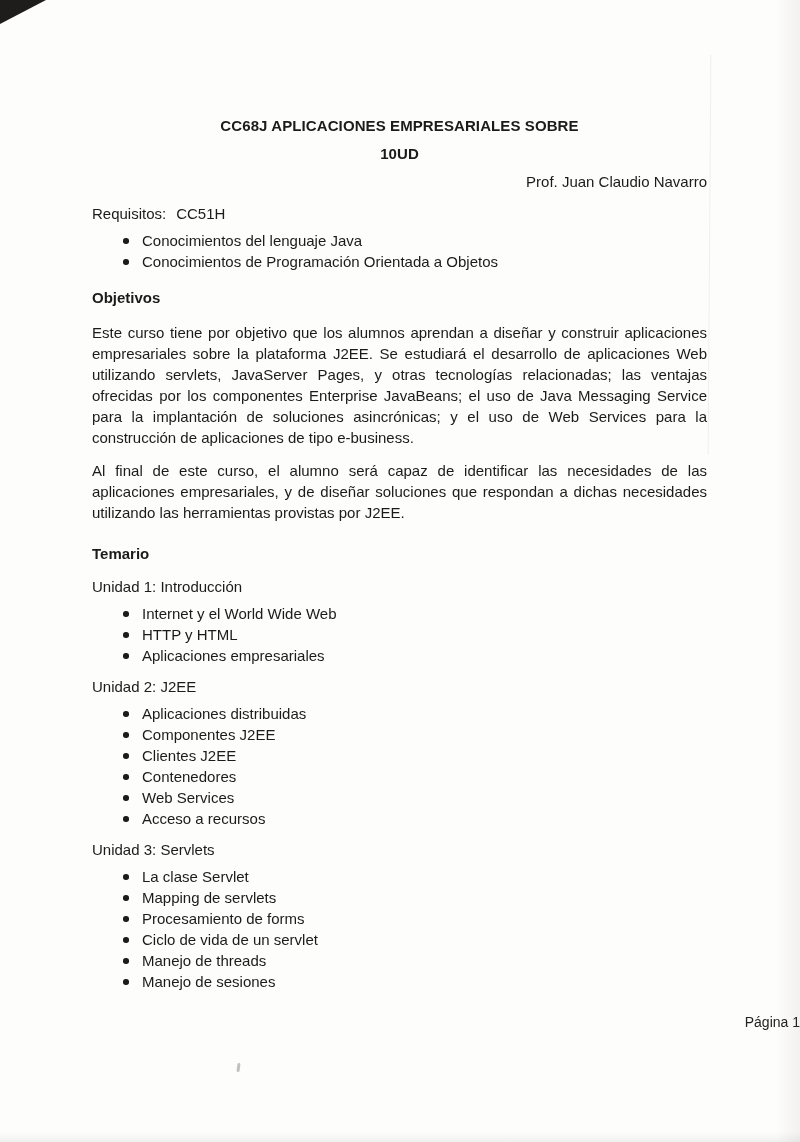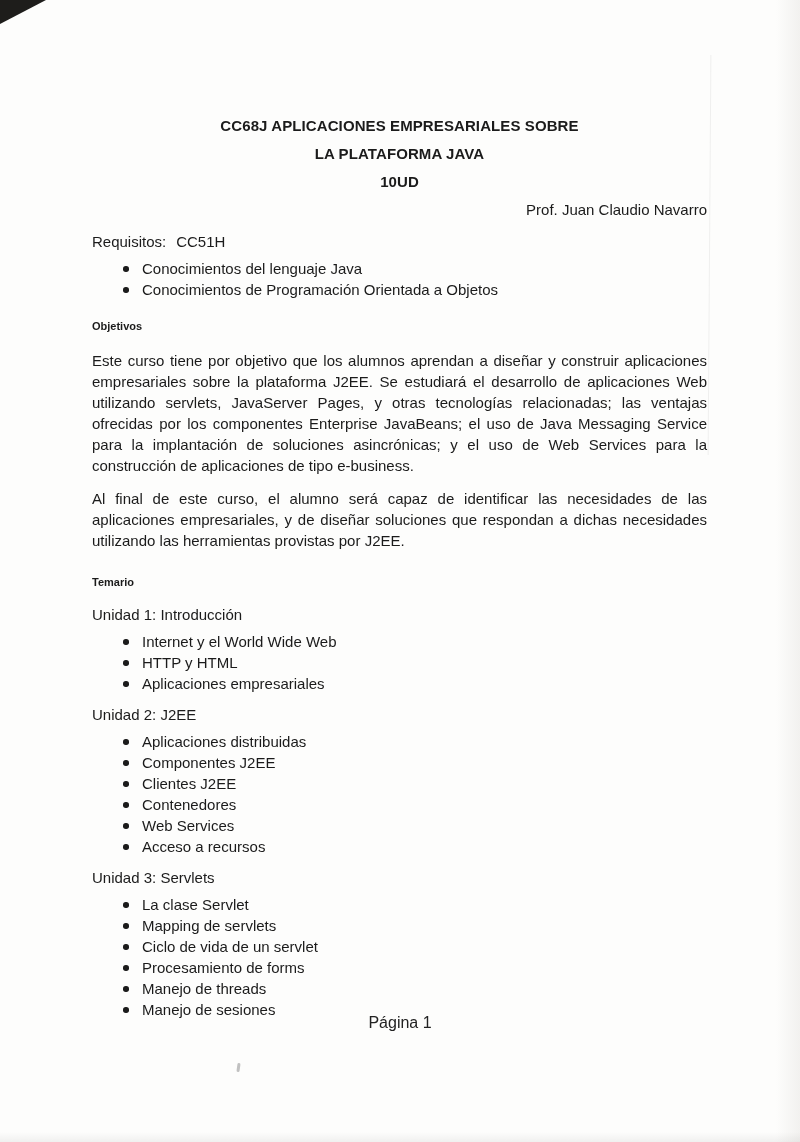--- a/index.html
+++ b/index.html
@@ -82,60 +82,59 @@
   }
   ul.bullets li::before {
     content: "";
     position: absolute;
     left: 3px; top: 8px;
     width: 5.5px; height: 5.5px;
     border-radius: 50%;
     background: #1b1b1b;
   }
   h2.doc-heading {
-    font-size: 11px;
+    font-size: 15px;
     font-weight: bold;
     margin: 14px 0 0 0;
     line-height: 24px;
   }
   h2.temario { margin-top: 19px; }
   p.body-par {
     text-align: justify;
     line-height: 21px;
     margin: 12px 0 0 0;
   }
   .unit { margin-top: 0; }
   .unit-title {
     margin-top: 9px;
     line-height: 24px;
   }
   .footer {
     position: absolute;
     left: 0; top: 1014px;
     width: 100%;
-    text-align: center;
-    font-size: 16px;
+    text-align: right;
+    font-size: 14px;
     color: #222;
   }
 </style>
 </head>
 <body>
 
 <div class="page">
 
   <div class="scan-corner"></div>
   <div class="scan-edge-right"></div>
   <div class="scan-edge-bottom"></div>
   <div class="scan-speck"></div>
 
   <div class="content">
 
     <div class="title-block">
       <div class="title-line">CC68J APLICACIONES EMPRESARIALES SOBRE</div>
-      <div class="title-line">LA PLATAFORMA JAVA</div>
       <div class="title-line">10UD</div>
     </div>
 
     <div class="prof-line">Prof. Juan Claudio Navarro</div>
 
     <div class="requisitos-line">
       <span>Requisitos:</span><span class="req-code">CC51H</span>
     </div>
 
     <ul class="bullets">
@@ -169,22 +168,22 @@
         <li>Web Services</li>
         <li>Acceso a recursos</li>
       </ul>
     </div>
 
     <div class="unit">
       <div class="unit-title">Unidad 3: Servlets</div>
       <ul class="bullets">
         <li>La clase Servlet</li>
         <li>Mapping de servlets</li>
+        <li>Procesamiento de forms</li>
         <li>Ciclo de vida de un servlet</li>
-        <li>Procesamiento de forms</li>
         <li>Manejo de threads</li>
         <li>Manejo de sesiones</li>
       </ul>
     </div>
 
   </div>
 
   <div class="footer">Página 1</div>
 
 </div>

